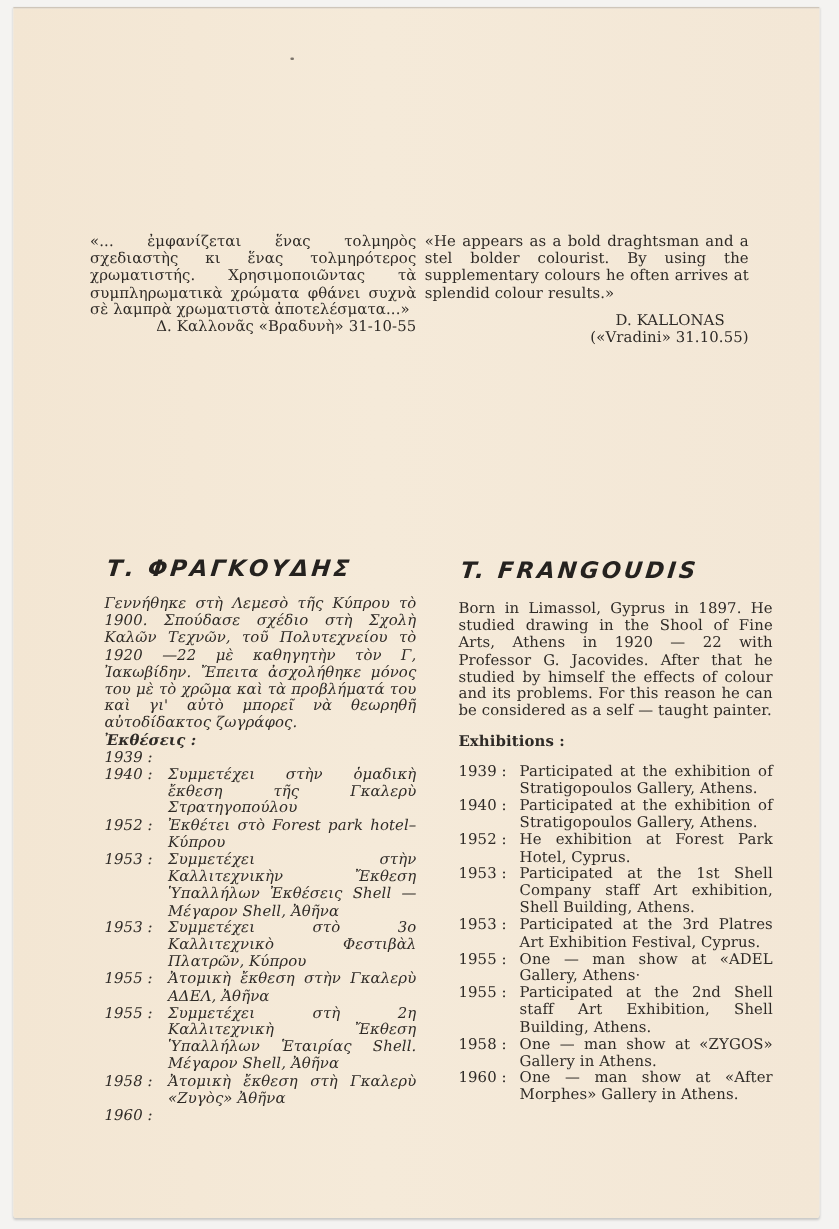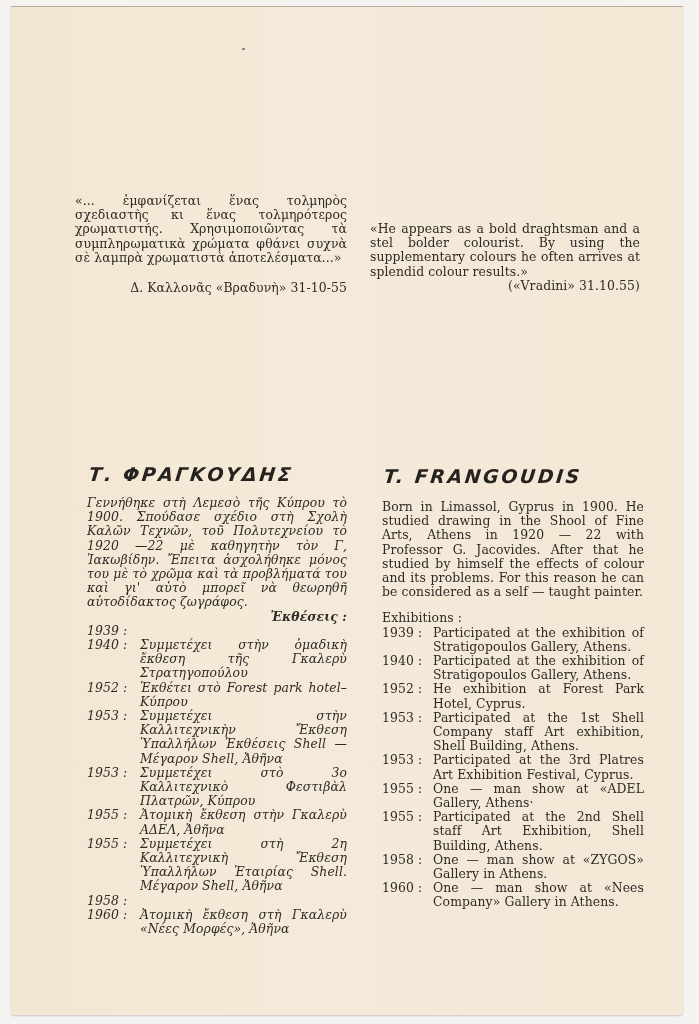--- a/index.html
+++ b/index.html
@@ -16,38 +16,38 @@
       left: 11px; top: 6px;
       width: 672px; height: 1008px;
       background: linear-gradient(90deg, #f3e6d3 0%, #f5ead9 45%, #f3e7d6 100%);
       border-top: 1px solid #b8ab98;
       box-shadow: 0 1px 2px rgba(0,0,0,0.18);
       border-radius: 0 0 3px 3px;
     }
     .col { position: absolute; font-size: 12.4px; line-height: 14.2px; letter-spacing: 0.1px; }
     .justify { text-align: justify; text-align-last: auto; }
     .quote-gr { left: 64px; top: 187px; width: 272px; }
-    .quote-en { left: 359px; top: 187px; width: 270px; margin-top: 28px; }
+    .quote-en { left: 343px; top: 187px; width: 270px; }
     .sig { text-align: right; }
-    .sig-gr { margin-top: 16px; }
+    .sig-gr { margin-top: 0; }
     .sig-en-name { margin-top: 9px; }
     .heading {
       position: absolute;
       font-family: "DejaVu Sans", "Liberation Sans", sans-serif;
       font-weight: bold; font-style: italic;
       font-size: 19px; letter-spacing: 2.5px;
       color: #25221f;
       transform: skewX(-6deg);
     }
     .heading-gr { left: 78px; top: 456px; }
     .heading-en { left: 373px; top: 458px; }
     .bio-gr { left: 76px; top: 489px; width: 260px; font-style: italic; }
     .bio-en { left: 371px; top: 493px; width: 262px; }
-    .sub-gr { font-weight: bold; margin-top: 0; text-align: right; }
-    .sub-en { font-weight: normal; margin-top: 12px; }
+    .sub-gr { font-weight: bold; margin-top: 0; }
+    .sub-en { font-weight: bold; margin-top: 12px; margin-bottom: 10px; }
     .ex-list { margin: 0; padding: 0; list-style: none; }
     .ex-item { display: flex; }
     .ex-year { flex: 0 0 auto; white-space: pre; }
     .ex-text { flex: 1 1 auto; text-align: justify; }
     .ex-gr .ex-year { width: 53px; }
     .ex-en .ex-year { width: 51px; }
     .speck { position: absolute; width: 3px; height: 2px; background: #7d756c; border-radius: 1px; }
   </style>
 </head>
 <body>
@@ -55,20 +55,21 @@
 <div class="paper">
   <div class="speck" style="left:231px; top:41px;"></div>
 
   <div class="col quote-gr">
     <div class="justify">«... ἐμφανίζεται ἕνας τολμηρὸς σχεδιαστὴς κι ἕνας τολμηρότερος χρωματιστής. Χρησιμοποιῶντας τὰ συμπληρωματικὰ χρώματα φθάνει συχνὰ σὲ λαμπρὰ χρωματιστὰ ἀποτελέσματα...»</div>
     <div class="sig sig-gr">Δ. Καλλονᾶς «Βραδυνὴ» 31-10-55</div>
   </div>
 
   <div class="col quote-en">
     <div class="justify">«He appears as a bold draghtsman and a stel bolder colourist. By using the supplementary colours he often arrives at splendid colour results.»</div>
+    <div class="sig sig-en-name" style="padding-right:20px;">D. KALLONAS</div>
     <div class="sig">(«Vradini» 31.10.55)</div>
   </div>
 
   <div class="heading heading-gr">Τ. ΦΡΑΓΚΟΥΔΗΣ</div>
   <div class="heading heading-en">T. FRANGOUDIS</div>
 
   <div class="col bio-gr">
     <div class="justify">Γεννήθηκε στὴ Λεμεσὸ τῆς Κύπρου τὸ 1900. Σπούδασε σχέδιο στὴ Σχολὴ Καλῶν Τεχνῶν, τοῦ Πολυτεχνείου τὸ 1920 —22 μὲ καθηγητὴν τὸν Γ, Ἰακωβίδην. Ἔπειτα ἀσχολήθηκε μόνος του μὲ τὸ χρῶμα καὶ τὰ προβλήματά του καὶ γι' αὐτὸ μπορεῖ νὰ θεωρηθῆ αὐτοδίδακτος ζωγράφος.</div>
     <div class="sub-gr">Ἐκθέσεις :</div>
     <ul class="ex-list ex-gr">
@@ -94,30 +95,30 @@
       <li class="ex-item">
           <span class="ex-year">1955 :</span>
           <span class="ex-text">Ἀτομικὴ ἔκθεση στὴν Γκαλερὺ ΑΔΕΛ, Ἀθῆνα</span>
         </li>
       <li class="ex-item">
           <span class="ex-year">1955 :</span>
           <span class="ex-text">Συμμετέχει στὴ 2η Καλλιτεχνικὴ Ἔκθεση Ὑπαλλήλων Ἑταιρίας Shell. Μέγαρον Shell, Ἀθῆνα</span>
         </li>
       <li class="ex-item">
           <span class="ex-year">1958 :</span>
+          <span class="ex-text">Ἀτομικὴ ἔκθεση στὴ Γκαλερὺ «Ζυγὸς» Ἀθῆνα</span>
         </li>
       <li class="ex-item">
           <span class="ex-year">1960 :</span>
-          <span class="ex-text">Ἀτομικὴ ἔκθεση στὴ Γκαλερὺ «Νέες Μορφές», Ἀθῆνα</span>
         </li>
     </ul>
   </div>
 
   <div class="col bio-en">
-    <div class="justify">Born in Limassol, Gyprus in 1900. He studied drawing in the Shool of Fine Arts, Athens in 1920 — 22 with Professor G. Jacovides. After that he studied by himself the effects of colour and its problems. For this reason he can be considered as a self — taught painter.</div>
+    <div class="justify">Born in Limassol, Gyprus in 1897. He studied drawing in the Shool of Fine Arts, Athens in 1920 — 22 with Professor G. Jacovides. After that he studied by himself the effects of colour and its problems. For this reason he can be considered as a self — taught painter.</div>
     <div class="sub-en">Exhibitions :</div>
     <ul class="ex-list ex-en">
       <li class="ex-item">
           <span class="ex-year">1939 :</span>
           <span class="ex-text">Participated at the exhibition of Stratigopoulos Gallery, Athens.</span>
         </li>
       <li class="ex-item">
           <span class="ex-year">1940 :</span>
           <span class="ex-text">Participated at the exhibition of Stratigopoulos Gallery, Athens.</span>
         </li>
@@ -140,17 +141,17 @@
       <li class="ex-item">
           <span class="ex-year">1955 :</span>
           <span class="ex-text">Participated at the 2nd Shell staff Art Exhibition, Shell Building, Athens.</span>
         </li>
       <li class="ex-item">
           <span class="ex-year">1958 :</span>
           <span class="ex-text">One — man show at «ZYGOS» Gallery in Athens.</span>
         </li>
       <li class="ex-item">
           <span class="ex-year">1960 :</span>
-          <span class="ex-text">One — man show at «Nees Company» Gallery in Athens.</span>
+          <span class="ex-text">One — man show at «After Morphes» Gallery in Athens.</span>
         </li>
     </ul>
   </div>
 </div>
 
 </body></html>

